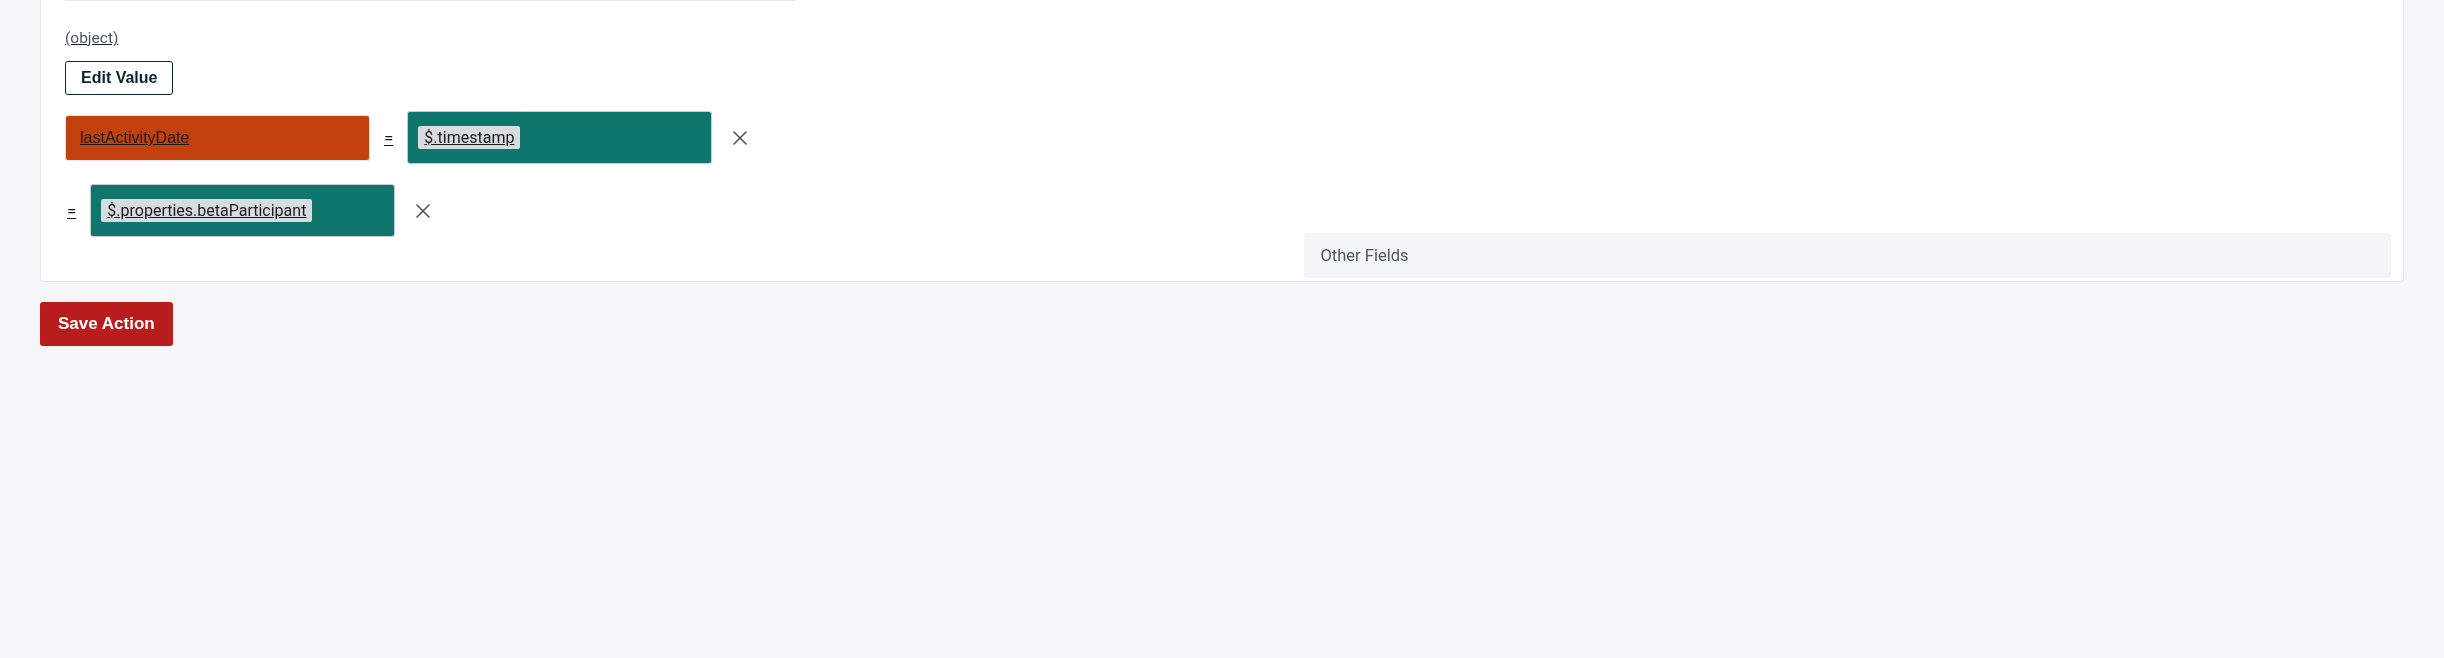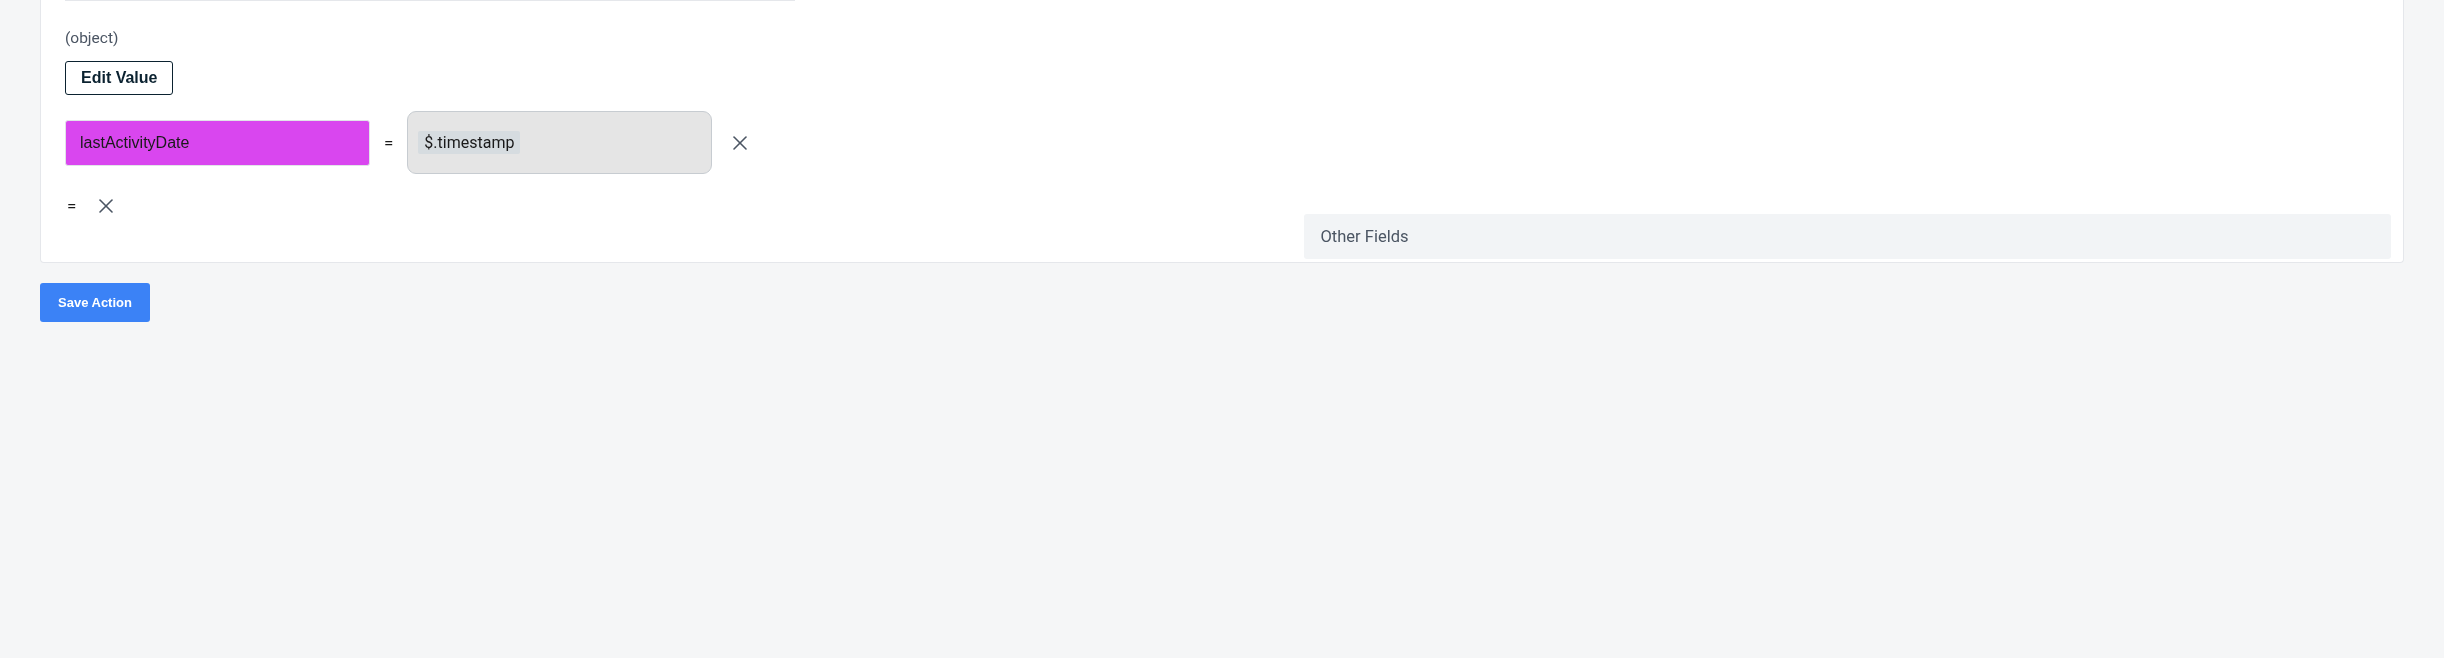--- a/index.html
+++ b/index.html
@@ -8,20 +8,21 @@
       padding: 0;
     }
     body {
       font-family: -apple-system, BlinkMacSystemFont, "Segoe UI", Roboto, Helvetica, Arial, sans-serif;
       background: #f5f6f7;
       font-size: 16px;
       color: #1a1a1a;
     }
     .outer-container {
       padding: 0 40px;
+      text-decoration: underline;
     }
     .main-panel {
       background: #fff;
       border: 1px solid #e5e7eb;
       border-top: none;
       border-radius: 0 0 4px 4px;
       padding: 0 24px 24px 24px;
       margin-bottom: 20px;
       position: relative;
     }
@@ -59,36 +60,36 @@
       margin-bottom: 20px;
     }
     .key-input {
       width: 305px;
       height: 46px;
       border: 1px solid #e1e4e8;
       border-radius: 3px;
       padding: 0 14px;
       font-size: 16px;
       color: #1a1a1a;
-      background: #d946ef;
+      background: #c2410c;
     }
     .equals {
       font-size: 17px;
       color: #1a1a1a;
       padding: 0 2px;
     }
     .value-box {
       width: 305px;
-      height: 63px;
+      height: 53px;
       border: 1px solid #c7ccd1;
-      border-radius: 9px;
+      border-radius: 3px;
       padding: 0 10px;
       display: flex;
       align-items: center;
-      background: #e5e5e5;
+      background: #0f766e;
     }
     .token {
       background: #d6dce0;
       color: #1a1a1a;
       font-size: 16px;
       padding: 2px 6px;
       border-radius: 2px;
       white-space: nowrap;
     }
     .remove-btn {
@@ -112,25 +113,25 @@
       right: 12px;
       bottom: 3px;
       width: 46%;
       background: #f2f4f6;
       border-radius: 3px;
       padding: 13px 16px;
       color: #4b5563;
       font-size: 16.5px;
     }
     .save-btn {
-      background: #3b82f6;
+      background: #b91c1c;
       color: #fff;
       border: none;
       font-weight: 600;
-      font-size: 13px;
+      font-size: 17px;
       padding: 12px 18px;
       border-radius: 3px;
       cursor: pointer;
     }
   </style>
 </head>
 <body>
 
 <div class="outer-container">
   <div class="main-panel">
@@ -152,20 +153,23 @@
           <button class="remove-btn">
             <svg width="16" height="16" viewBox="0 0 16 16" fill="none" stroke-width="1.6" stroke-linecap="round">
                 <line x1="2" y1="2" x2="14" y2="14"></line>
                 <line x1="14" y1="2" x2="2" y2="14"></line>
               </svg>
           </button>
         </div>
 
         <div class="kv-row">
           <span class="equals">=</span>
+          <div class="value-box">
+            <span class="token">$.properties.betaParticipant</span>
+          </div>
           <button class="remove-btn">
             <svg width="16" height="16" viewBox="0 0 16 16" fill="none" stroke-width="1.6" stroke-linecap="round">
                 <line x1="2" y1="2" x2="14" y2="14"></line>
                 <line x1="14" y1="2" x2="2" y2="14"></line>
               </svg>
           </button>
         </div>
       </div>
 
     </div>

